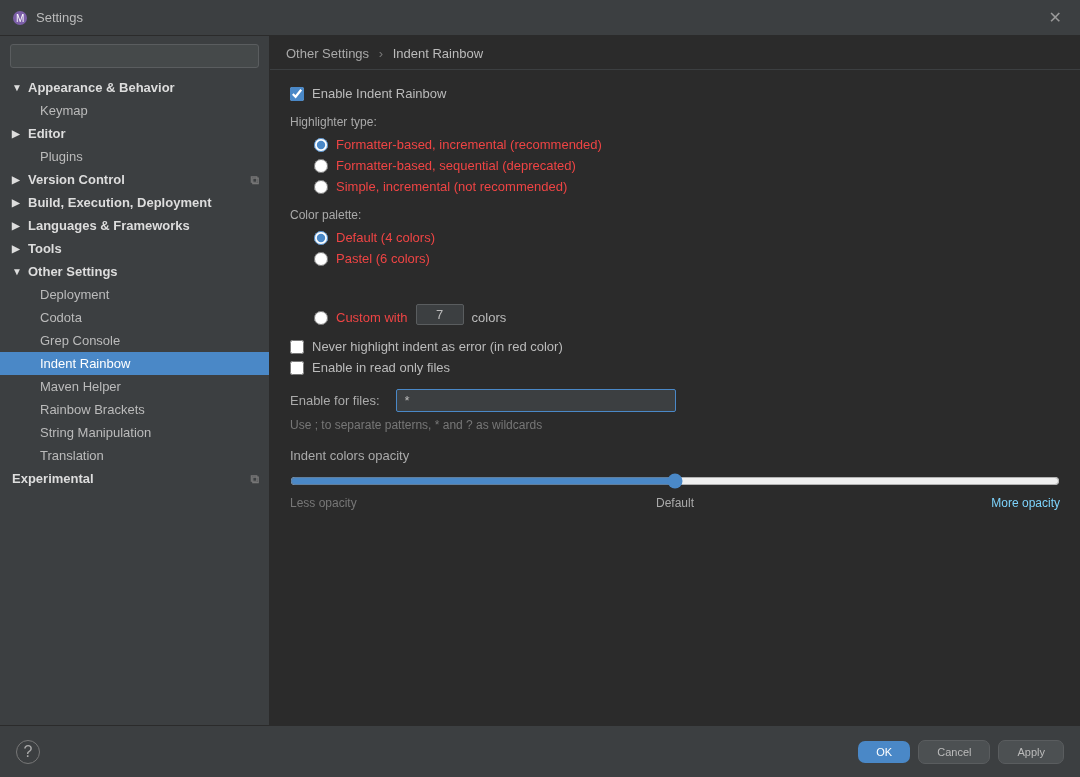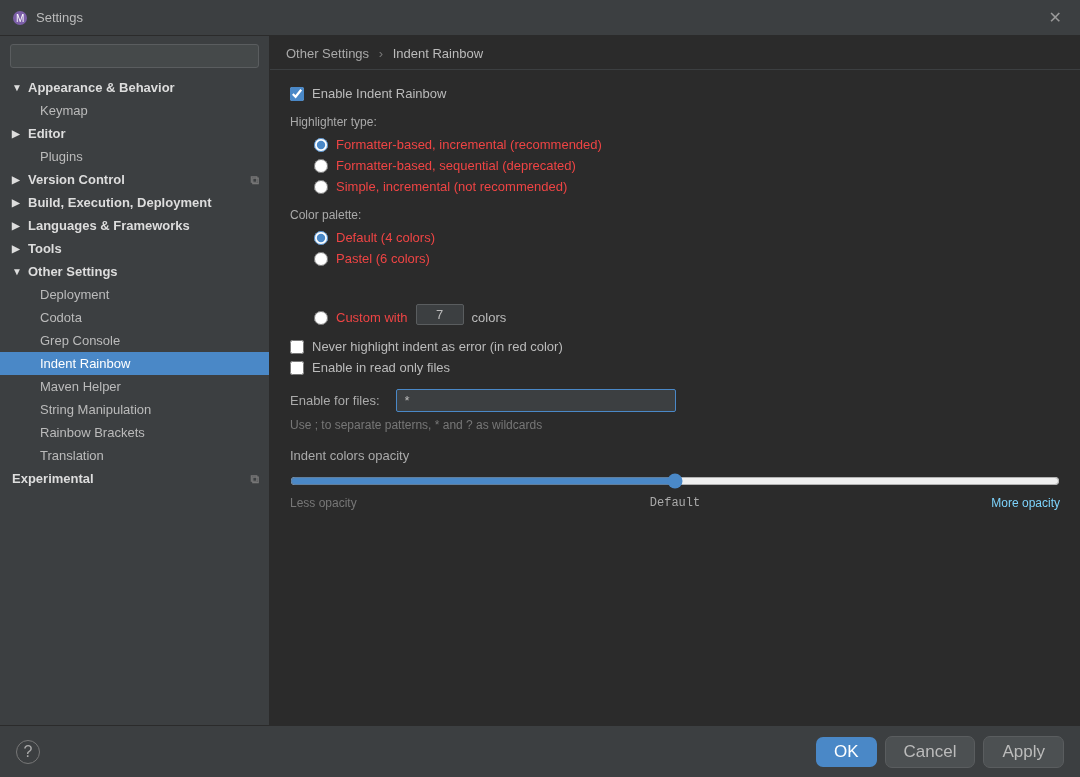--- a/index.html
+++ b/index.html
@@ -254,21 +254,20 @@
       position: relative;
       display: flex;
       justify-content: space-between;
     }
     .default-marker {
       position: absolute;
       left: 50%;
       transform: translateX(-50%);
       color: #aaa;
       font-size: 12px;
-      font-family: Liberation Mono, monospace;
     }
 
     
     .bottom-bar {
       display: flex;
       align-items: center;
       justify-content: flex-end;
       padding: 10px 16px;
       background: #3c3f41;
       border-top: 1px solid #2b2b2b;
@@ -288,21 +287,21 @@
       border-radius: 50%;
       border: 1px solid #777;
       display: flex;
       align-items: center;
       justify-content: center;
     }
     .btn {
       padding: 5px 18px;
       border-radius: 7px;
       border: none;
-      font-size: 17px;
+      font-size: 11px;
       cursor: pointer;
     }
     .btn-primary {
       background: #4a88c7;
       color: #fff;
     }
     .btn-secondary {
       background: #4c5052;
       color: #bbb;
       border: 1px solid #5a5d5f;
@@ -390,25 +389,25 @@
         <div class="nav-item indent1 active">
           <span class="arrow"></span>
           <span>Indent Rainbow</span>
         </div>
         <div class="nav-item indent1">
           <span class="arrow"></span>
           <span>Maven Helper</span>
         </div>
         <div class="nav-item indent1">
           <span class="arrow"></span>
+          <span>Rainbow Brackets</span>
+        </div>
+        <div class="nav-item indent1">
+          <span class="arrow"></span>
           <span>String Manipulation</span>
-        </div>
-        <div class="nav-item indent1">
-          <span class="arrow"></span>
-          <span>Rainbow Brackets</span>
         </div>
         <div class="nav-item indent1">
           <span class="arrow"></span>
           <span>Translation</span>
         </div>
         <div class="nav-item bold">
           <span>Experimental</span>
           <span class="nav-section-icon">⧉</span>
         </div>
       </div>

